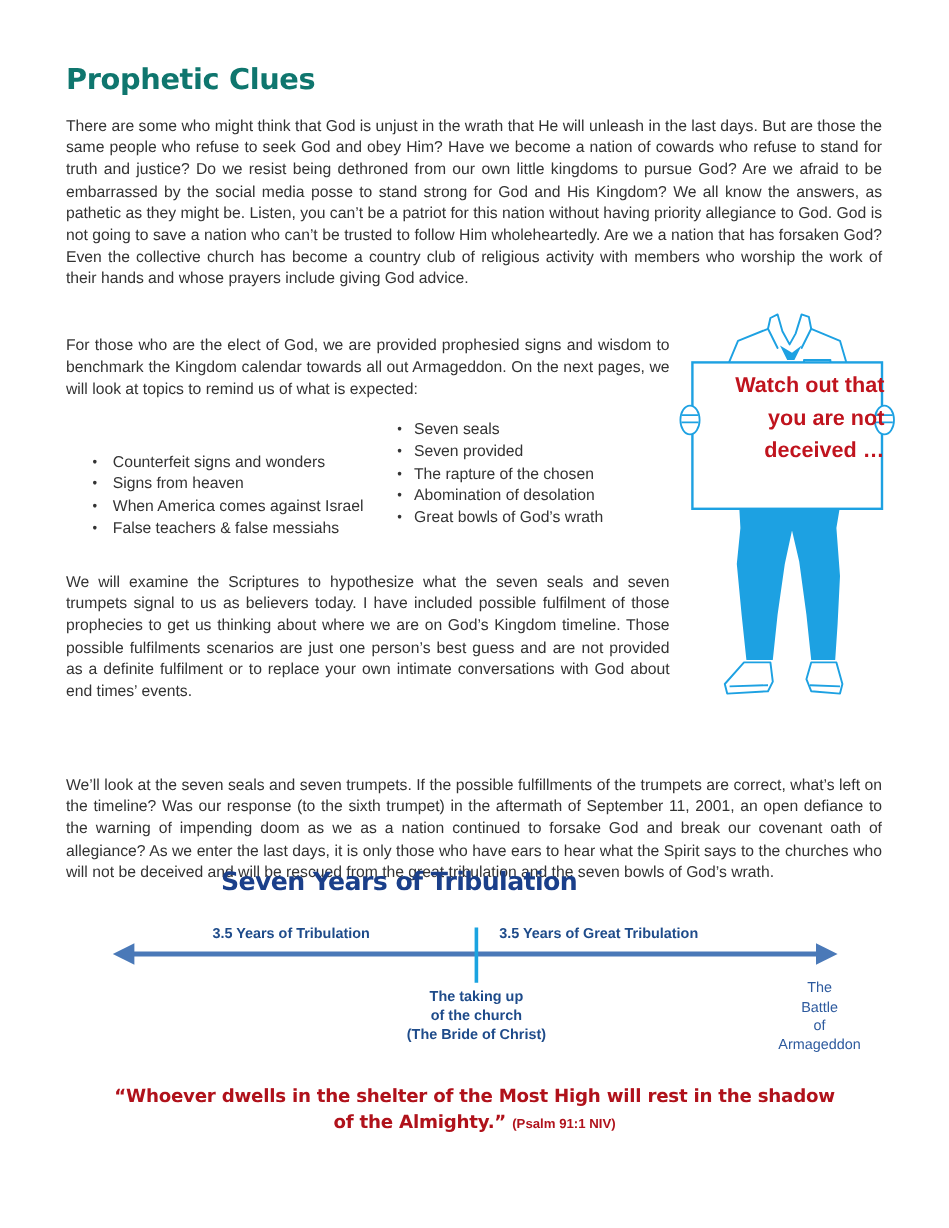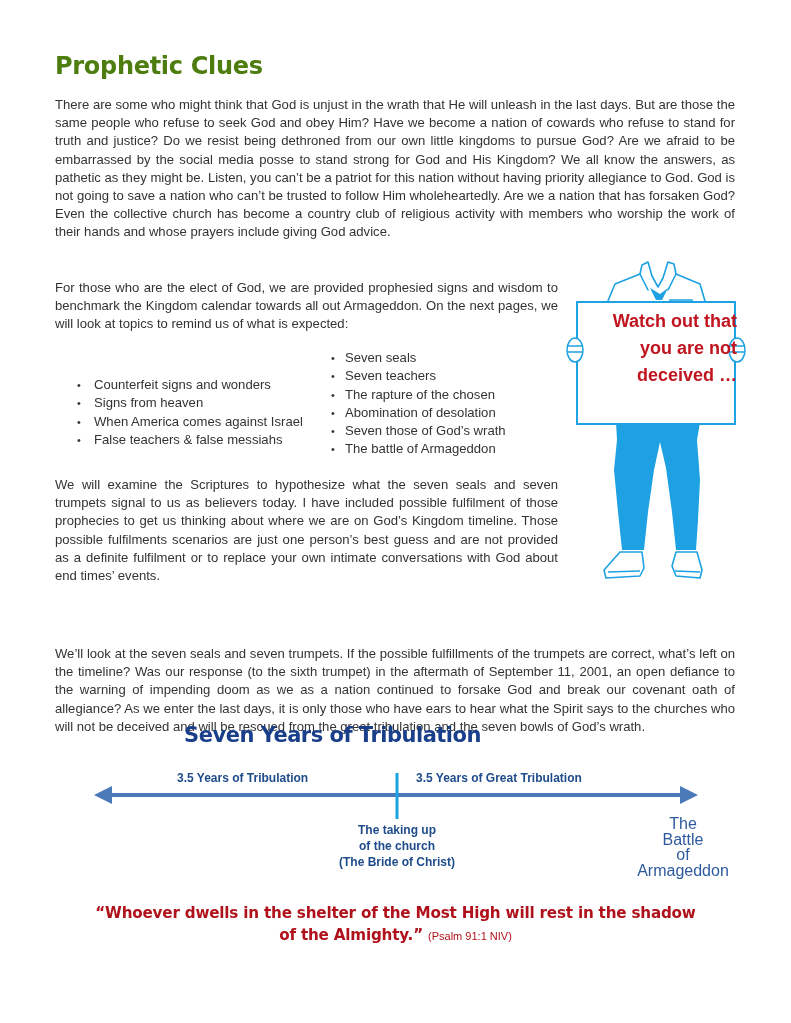--- a/index.html
+++ b/index.html
@@ -1,20 +1,20 @@
 <!DOCTYPE html>
 <html><head>
   <meta charset="utf-8">
   <style>
     html, body { margin: 0; padding: 0; background: #ffffff; }
     body { width: 791px; height: 1023px; position: relative; overflow: hidden;
            font-family: "Liberation Sans", "DejaVu Sans", sans-serif; color: #2b2b2b; }
     .title { position: absolute; left: 55px; top: 52px; margin: 0;
              font-family: "DejaVu Sans", sans-serif; font-weight: bold; font-size: 24px;
-             color: #4d7c0f; letter-spacing: -0.3px; }
+             color: #0f766e; letter-spacing: -0.3px; }
     .para { position: absolute; left: 55px; margin: 0; font-size: 13.1px; line-height: 18.2px;
             text-align: justify; color: #333; }
     .p1 { top: 96px; width: 680px; }
     .p2 { top: 279px; width: 503px; }
     .p3 { top: 476px; width: 503px; }
     .p4 { top: 602px; width: 680px; margin-top: 43px; }
     .list { position: absolute; top: 349px; margin: 0; padding: 0; list-style: none;
             font-size: 13.1px; line-height: 18.3px; color: #333; }
     .list li { position: relative; padding-left: 19px; }
     .list li::before { content: "\2022"; position: absolute; left: 2px; top: 0; font-size: 11px; }
@@ -30,49 +30,48 @@
     .tl-title { position: absolute; left: 0; width: 665px; top: 723px; margin: 0; text-align: center;
                 font-family: "DejaVu Sans", sans-serif; font-weight: bold; font-size: 21px;
                 color: #1a3f8a; letter-spacing: -0.5px; }
     .timeline { position: absolute; left: 0; top: 760px; width: 791px; height: 80px; }
     .seg-label { position: absolute; top: 771px; font-size: 12px; font-weight: bold; color: #1e4b8a; }
     .seg-left { left: 177px; }
     .seg-right { left: 416px; }
     .marker-label { position: absolute; left: 327px; top: 822px; width: 140px; text-align: center;
                     font-size: 12px; line-height: 16px; font-weight: bold; color: #1e4b8a; }
     .end-label { position: absolute; left: 628px; top: 816px; width: 110px; text-align: center;
-                 font-size: 16px; line-height: 15.5px; color: #2d5a9e; }
+                 font-size: 12px; line-height: 15.5px; color: #2d5a9e; }
 
     .quote { position: absolute; left: 60px; width: 671px; top: 902px; margin: 0; text-align: center;
              font-family: "DejaVu Sans", sans-serif; font-weight: bold; font-size: 15.2px;
              line-height: 22px; color: #b0121b; letter-spacing: -0.2px; }
-    .quote .cite { font-family: "Liberation Sans", sans-serif; font-weight: normal; font-size: 11px;
+    .quote .cite { font-family: "Liberation Sans", sans-serif; font-weight: bold; font-size: 11px;
                    color: #b0121b; letter-spacing: 0; }
   </style>
 </head>
 <body>
 
 <h1 class="title">Prophetic Clues</h1>
 
 <p class="para p1">There are some who might think that God is unjust in the wrath that He will unleash in the last days. But are those the same people who refuse to seek God and obey Him? Have we become a nation of cowards who refuse to stand for truth and justice? Do we resist being dethroned from our own little kingdoms to pursue God? Are we afraid to be embarrassed by the social media posse to stand strong for God and His Kingdom? We all know the answers, as pathetic as they might be. Listen, you can’t be a patriot for this nation without having priority allegiance to God. God is not going to save a nation who can’t be trusted to follow Him wholeheartedly. Are we a nation that has forsaken God? Even the collective church has become a country club of religious activity with members who worship the work of their hands and whose prayers include giving God advice.</p>
 <p class="para p2">For those who are the elect of God, we are provided prophesied signs and wisdom to benchmark the Kingdom calendar towards all out Armageddon. On the next pages, we will look at topics to remind us of what is expected:</p>
 
 <ul class="list list-left">
   <li>Counterfeit signs and wonders</li>
   <li>Signs from heaven</li>
   <li>When America comes against Israel</li>
   <li>False teachers &amp; false messiahs</li>
 </ul>
 <ul class="list list-right">
   <li>Seven seals</li>
-  <li>Seven teachers</li>
+  <li>Seven provided</li>
   <li>The rapture of the chosen</li>
   <li>Abomination of desolation</li>
-  <li>Seven those of God’s wrath</li>
-  <li>The battle of Armageddon</li>
+  <li>Great bowls of God’s wrath</li>
 </ul>
 
 <p class="para p3">We will examine the Scriptures to hypothesize what the seven seals and seven trumpets signal to us as believers today. I have included possible fulfilment of those prophecies to get us thinking about where we are on God’s Kingdom timeline. Those possible fulfilments scenarios are just one person’s best guess and are not provided as a definite fulfilment or to replace your own intimate conversations with God about end times’ events.</p>
 <p class="para p4">We’ll look at the seven seals and seven trumpets. If the possible fulfillments of the trumpets are correct, what’s left on the timeline? Was our response (to the sixth trumpet) in the aftermath of September 11, 2001, an open defiance to the warning of impending doom as we as a nation continued to forsake God and break our covenant oath of allegiance? As we enter the last days, it is only those who have ears to hear what the Spirit says to the churches who will not be deceived and will be rescued from the great tribulation and the seven bowls of God’s wrath.</p>
 
 <svg class="figure" viewBox="560 260 200 330" xmlns="http://www.w3.org/2000/svg">
   <g fill="none" stroke="#1da1e2" stroke-width="1.6" stroke-linejoin="round" stroke-linecap="round">
 
     <path d="M605 308 L615 284 L640 274 L642 265 L648 262 L652 276 L658 287 L663 278 L668 262 L674 264 L676 274 L700 284 L707 308"></path>
     <path d="M640 274 L648 290"></path>

